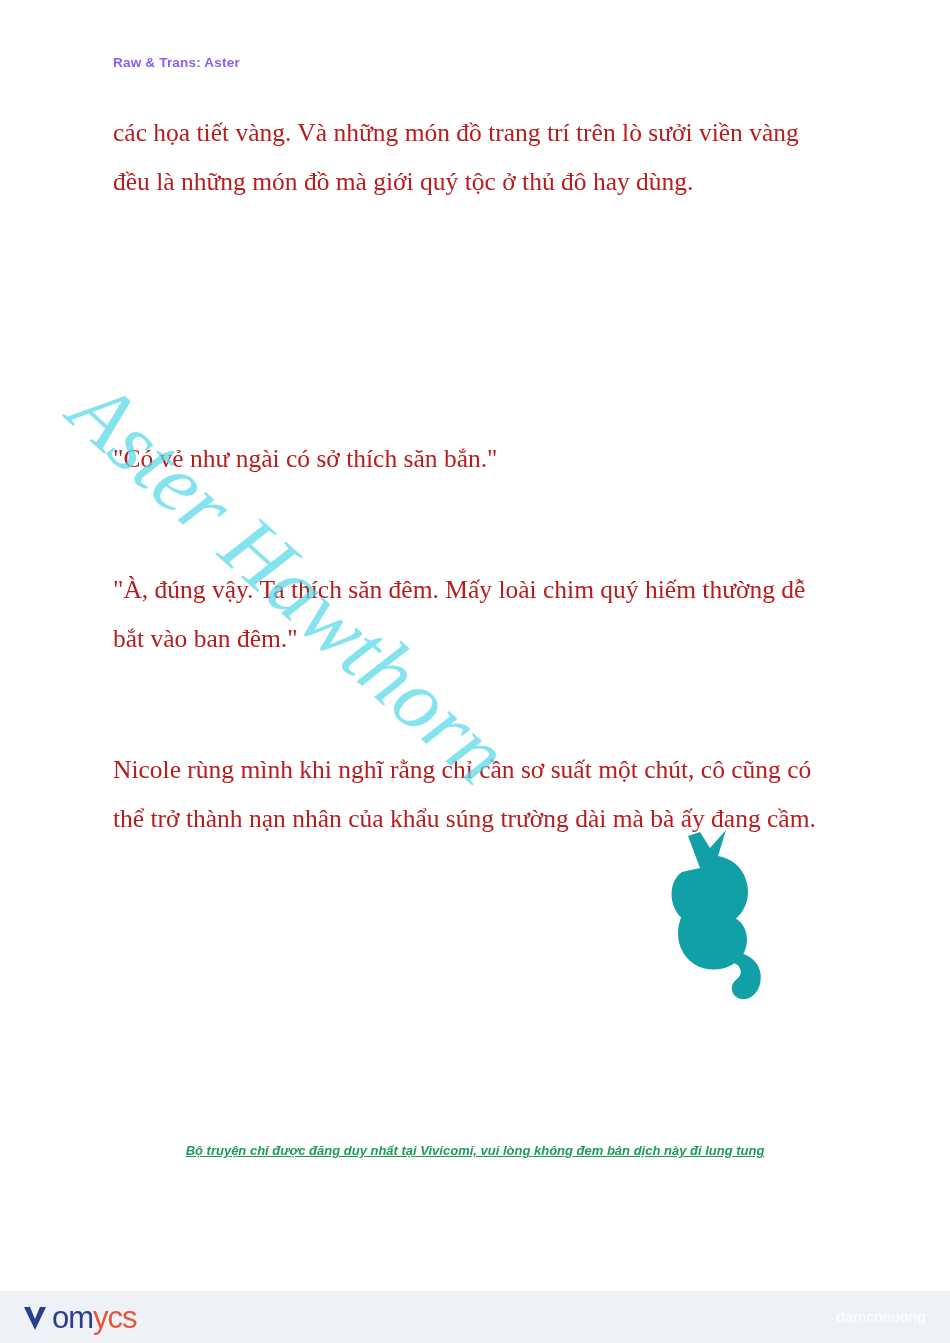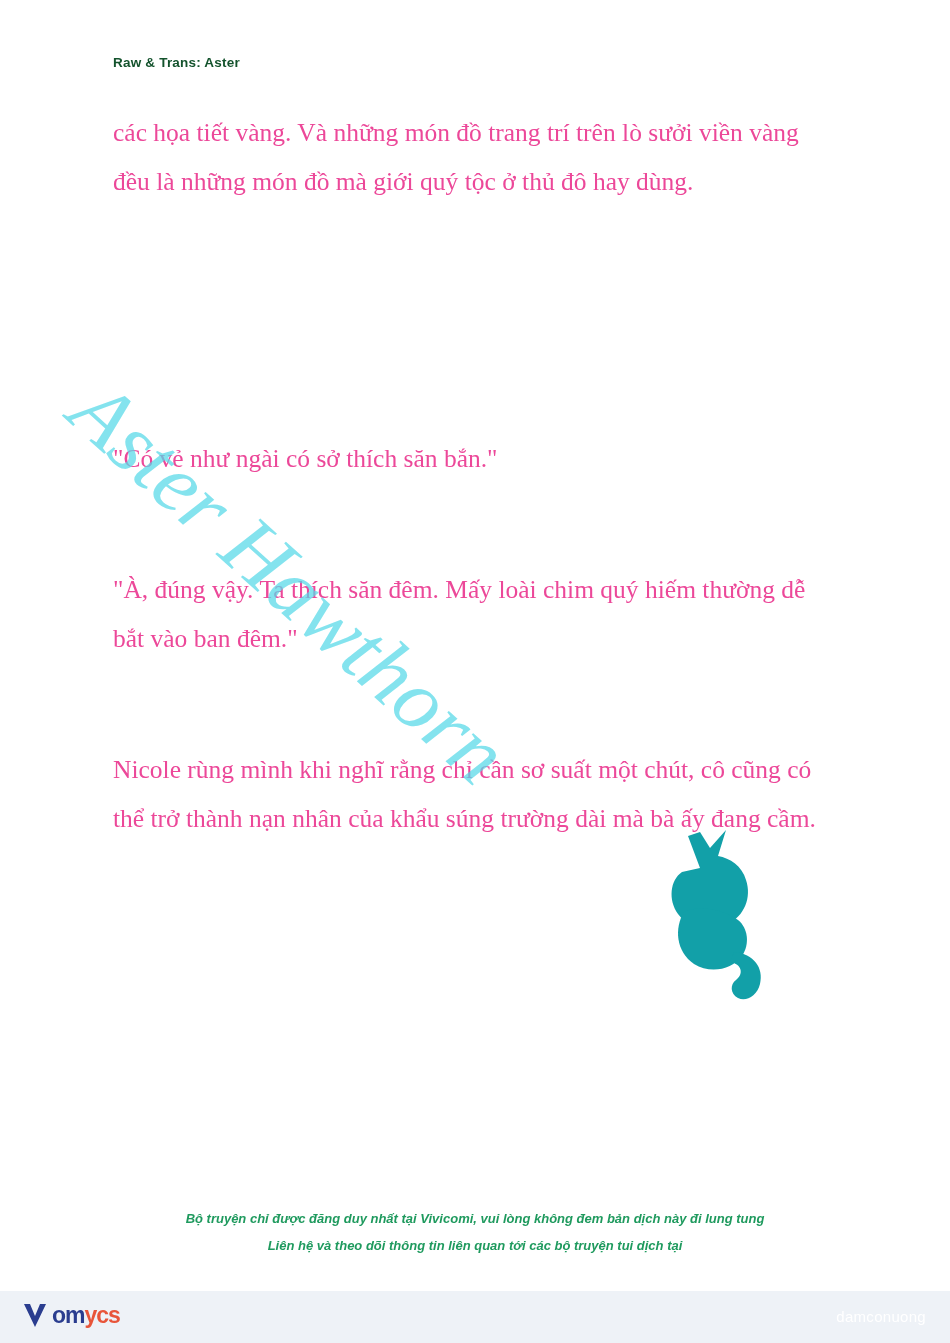--- a/index.html
+++ b/index.html
@@ -22,36 +22,36 @@
   }
 
   
   .header {
     position: absolute;
     left: 113px;
     top: 55px;
     font-family: "Liberation Sans", sans-serif;
     font-size: 13.5px;
     font-weight: bold;
-    color: #14532d;
+    color: #8b5cf6;
     letter-spacing: 0.2px;
   }
 
   
   .content {
     position: absolute;
     left: 113px;
     top: 108px;
     width: 726px;
   }
   .para {
     font-family: "Liberation Serif", serif;
     font-size: 25.5px;
     line-height: 49px;
-    color: #ec4899;
+    color: #b91c1c;
     margin: 0 0 0 0;
     white-space: pre-wrap;
   }
   .gap-lg { height: 78px; }
   .gap-md { height: 68px; }
   .gap-xl { height: 82px; }
 
   
   .watermark {
     position: absolute;
@@ -84,29 +84,30 @@
     width: 130px;
     height: 180px;
     z-index: 6;
     pointer-events: none;
   }
 
   
   .footer-notes {
     position: absolute;
     left: 0;
-    top: 1205px;
+    top: 1137px;
     width: 950px;
     text-align: center;
     font-family: "Liberation Sans", sans-serif;
     font-size: 13px;
     font-weight: bold;
     font-style: italic;
     color: #1f9a5e;
     line-height: 27px;
+    text-decoration: underline;
   }
   .footer-notes div { white-space: nowrap; }
 
   
   .bottom-bar {
     position: absolute;
     left: 0;
     bottom: 0;
     width: 950px;
     height: 52px;
@@ -115,22 +116,22 @@
   .brand {
     position: absolute;
     left: 22px;
     top: 9px;
     display: flex;
     align-items: center;
     gap: 4px;
   }
   .brand-text {
     font-family: "Liberation Sans", sans-serif;
-    font-size: 23px;
-    font-weight: bold;
+    font-size: 31px;
+    font-weight: normal;
     color: #2a3d8f;
     letter-spacing: -1px;
     text-align: center;
   }
   .brand-text .accent { color: #e8553a; }
   .site-tag {
     position: absolute;
     right: 24px;
     top: 17px;
     font-family: "Liberation Sans", sans-serif;
@@ -170,21 +171,20 @@
 
         <path d="M24 84 C14 100 16 124 34 136 C50 146 72 142 82 128 C90 116 88 100 78 92 C64 82 40 76 24 84 Z"></path>
 
         <path d="M74 124 C94 126 104 140 100 156 C97 168 86 174 78 170 C70 166 70 156 76 152 C84 146 82 136 70 134 Z"></path>
       </g>
     </svg>
   </div>
 
   <div class="footer-notes">
     <div>Bộ truyện chỉ được đăng duy nhất tại Vivicomi, vui lòng không đem bản dịch này đi lung tung</div>
-    <div>Liên hệ và theo dõi thông tin liên quan tới các bộ truyện tui dịch tại</div>
   </div>
 
   <div class="bottom-bar">
     <div class="brand">
       <svg width="26" height="30" viewBox="0 0 26 30" xmlns="http://www.w3.org/2000/svg">
         <path d="M2 4 L13 27 L24 4 L18 4 L13 16 L8 4 Z" fill="#2a3d8f"></path>
       </svg>
       <span class="brand-text"><span>om</span><span class="accent">ycs</span></span>
     </div>
     <div class="site-tag">damconuong</div>

